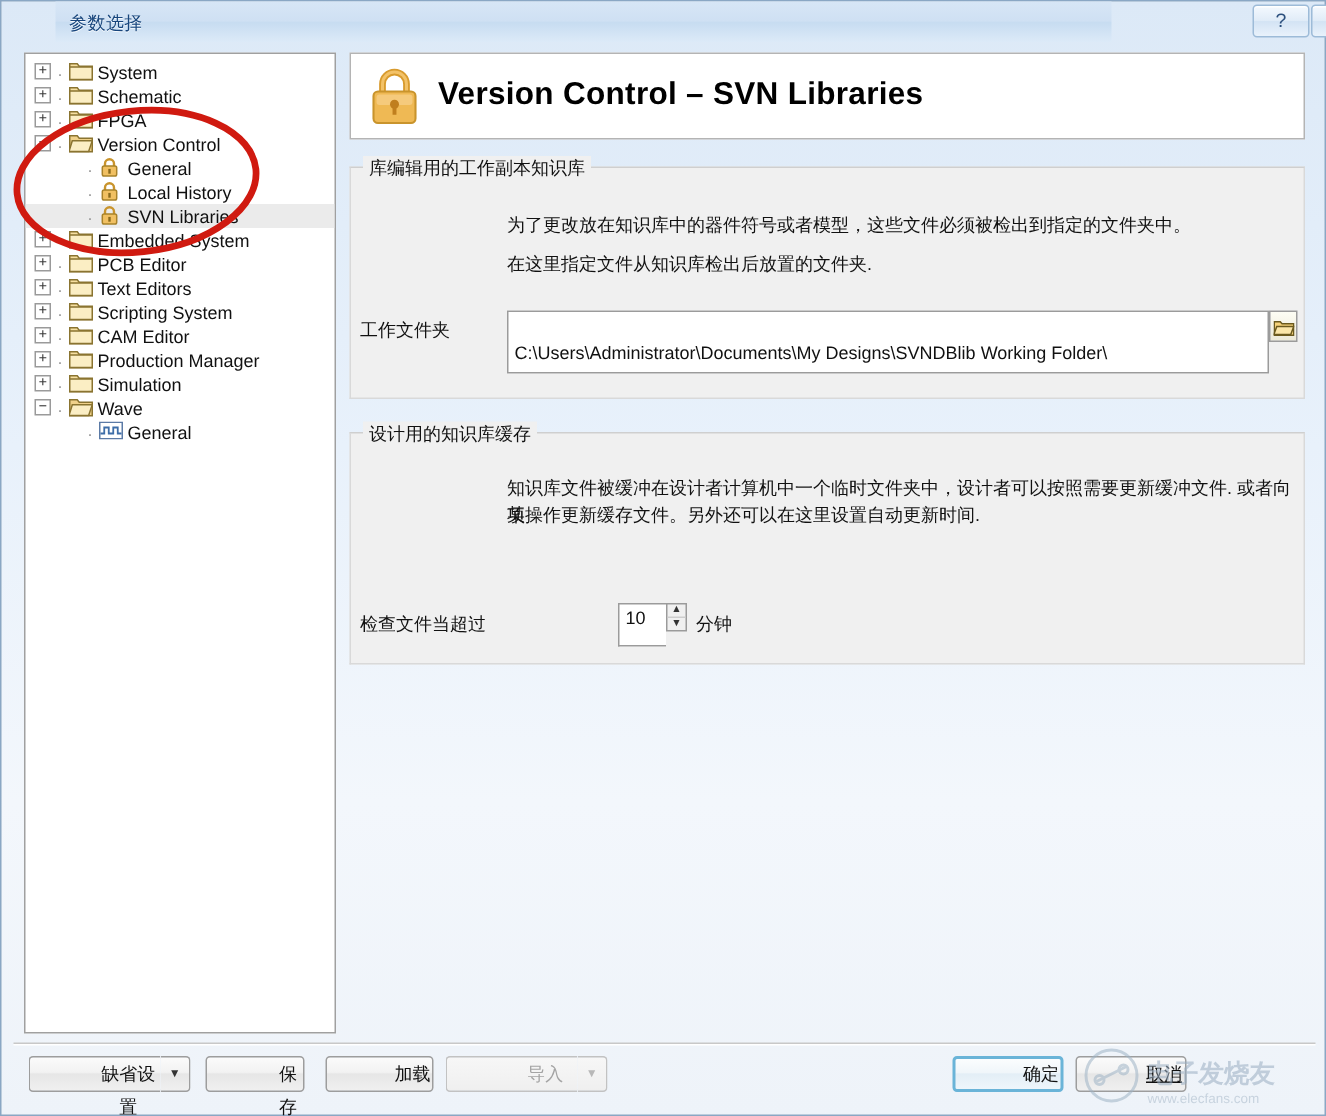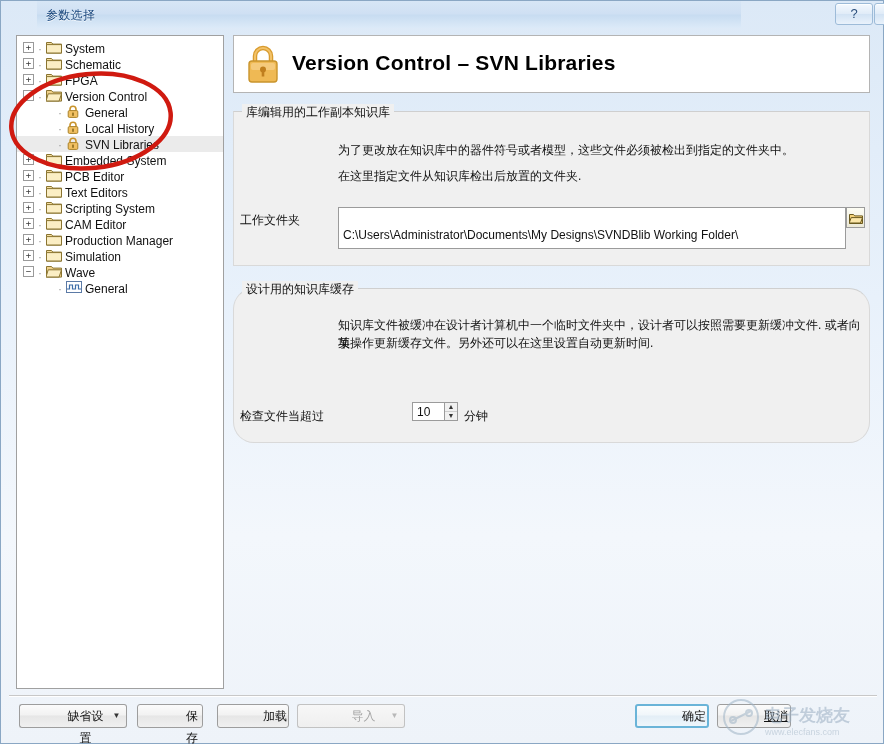--- a/index.html
+++ b/index.html
@@ -86,38 +86,38 @@
     position:absolute;left:0;width:637px;
     border:1px solid #d9d9d9;border-top:1px solid #cfcfcf;
     box-sizing:border-box;
     background:#f0f0f0;
   }
   .group-title{
     position:absolute;top:-8px;left:8px;background:#f0f0f0;
     padding:0 4px;font-size:12px;color:#111;
   }
   #group1{top:76px;height:155px;}
-  #group2{top:253px;height:155px;border-radius:21px;}
+  #group2{top:253px;height:155px;}
 
   .desc{position:absolute;font-size:12px;color:#111;line-height:18px;}
   .fieldlabel{position:absolute;font-size:12px;color:#111;}
 
   .textfield{
     position:absolute;background:#fff;border:1px solid #9b9b9b;
     box-sizing:border-box;font-size:12px;color:#111;
     padding:20px 4px;overflow:hidden;white-space:nowrap;
   }
   .browse-btn{
     position:absolute;width:19px;height:21px;box-sizing:border-box;
     background:linear-gradient(to bottom,#fdfdf4,#ece9d8);
     border:1px solid #9b9b9b;
     display:flex;align-items:center;justify-content:center;cursor:default;
   }
   .spinbox{
-    position:absolute;width:32px;height:19px;box-sizing:border-box;
+    position:absolute;width:32px;height:29px;box-sizing:border-box;
     background:#fff;border:1px solid #9b9b9b;border-right:none;
     font-size:12px;color:#111;padding:2px 0 0 4px;
   }
   .spin-arrows{
     position:absolute;width:14px;height:19px;box-sizing:border-box;
     border:1px solid #9b9b9b;background:#f0f0f0;
   }
   .spin-arrows div{
     height:8px;line-height:8px;text-align:center;font-size:7px;color:#333;
     cursor:default;

